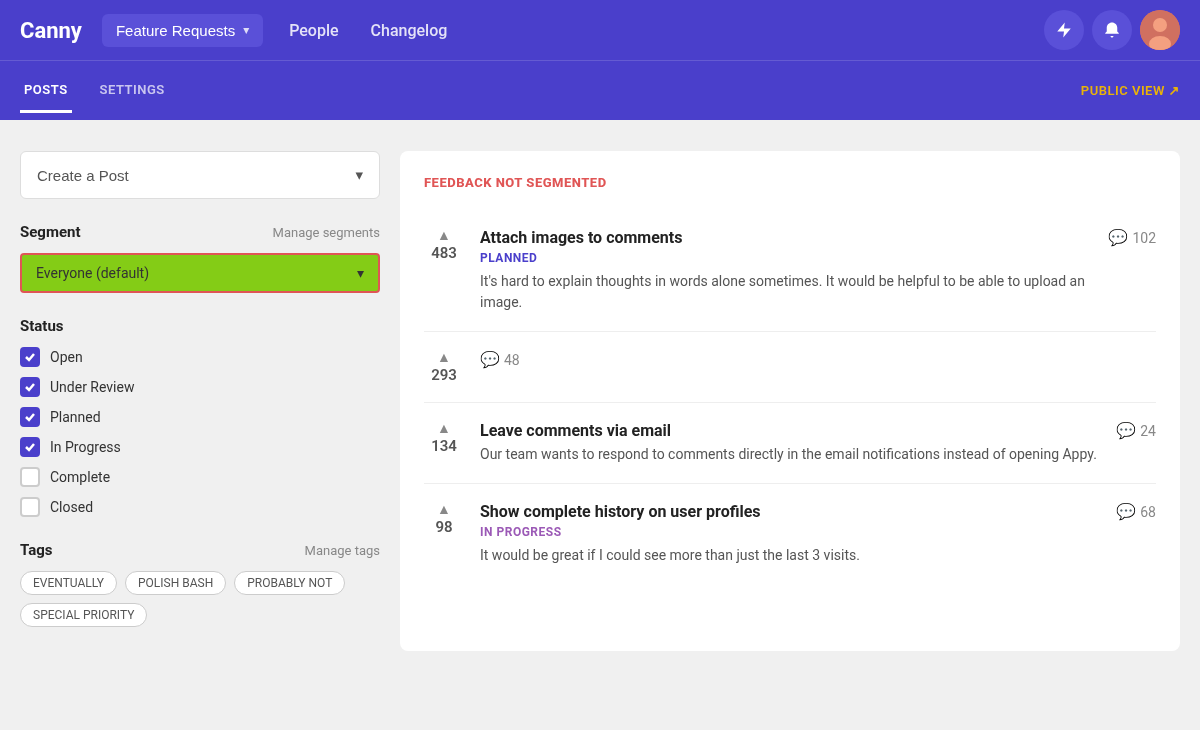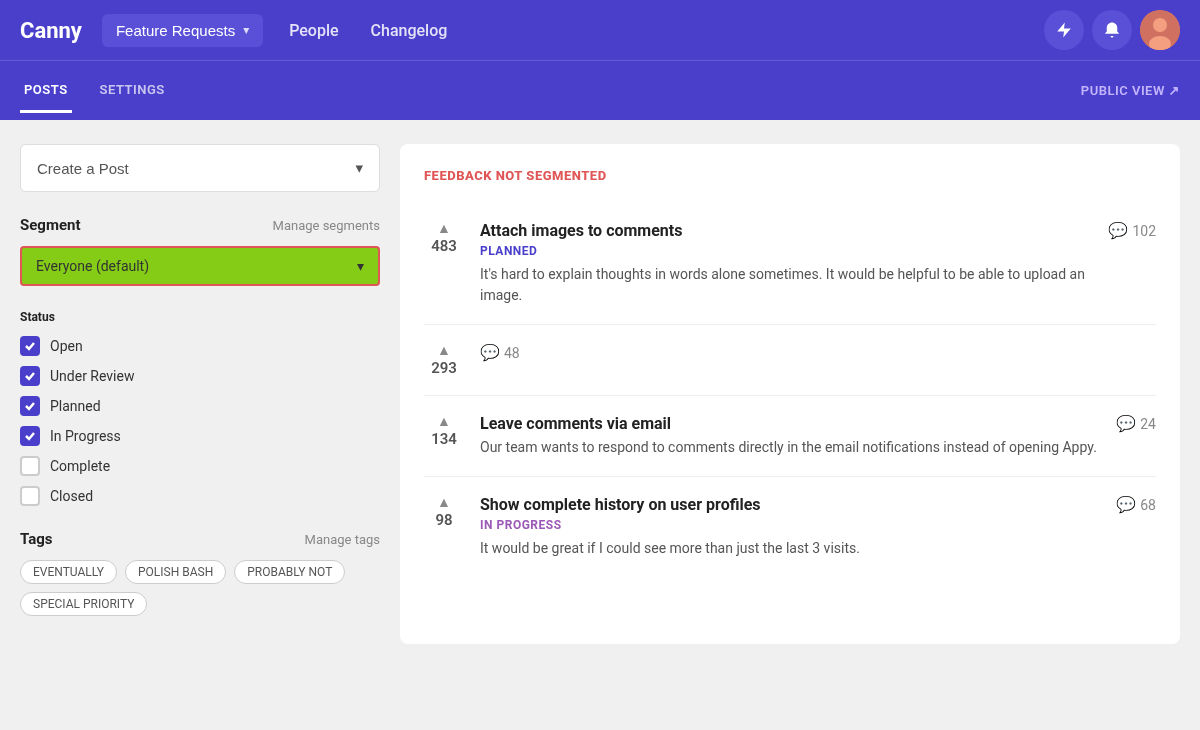--- a/index.html
+++ b/index.html
@@ -99,34 +99,34 @@
       align-items: center;
       margin-right: 24px;
       border-bottom: 3px solid transparent;
     }
     .sub-nav-link.active {
       color: white;
       border-bottom: 3px solid white;
     }
     .public-view {
       margin-left: auto;
-      color: #c4b5fd;
+      color: #eab308;
       text-decoration: none;
       font-size: 13px;
       font-weight: 600;
       letter-spacing: 0.5px;
     }
 
     
     .main-content {
       display: flex;
       gap: 0;
-      padding: 24px 20px;
+      padding: 15px 20px;
       max-width: 1200px;
-      margin: 0 auto;
+      margin: 16px auto;
     }
 
     
     .sidebar {
       width: 360px;
       min-width: 360px;
       margin-right: 20px;
     }
     .create-post-btn {
       width: 100%;
@@ -171,21 +171,21 @@
       cursor: pointer;
       display: flex;
       justify-content: space-between;
       align-items: center;
       margin-bottom: 24px;
     }
     .status-section {
       margin-bottom: 24px;
     }
     .status-label {
-      font-size: 12px;
+      font-size: 15px;
       font-weight: 700;
       color: #222;
       margin-bottom: 12px;
     }
     .checkbox-row {
       display: flex;
       align-items: center;
       gap: 10px;
       margin-bottom: 10px;
     }

